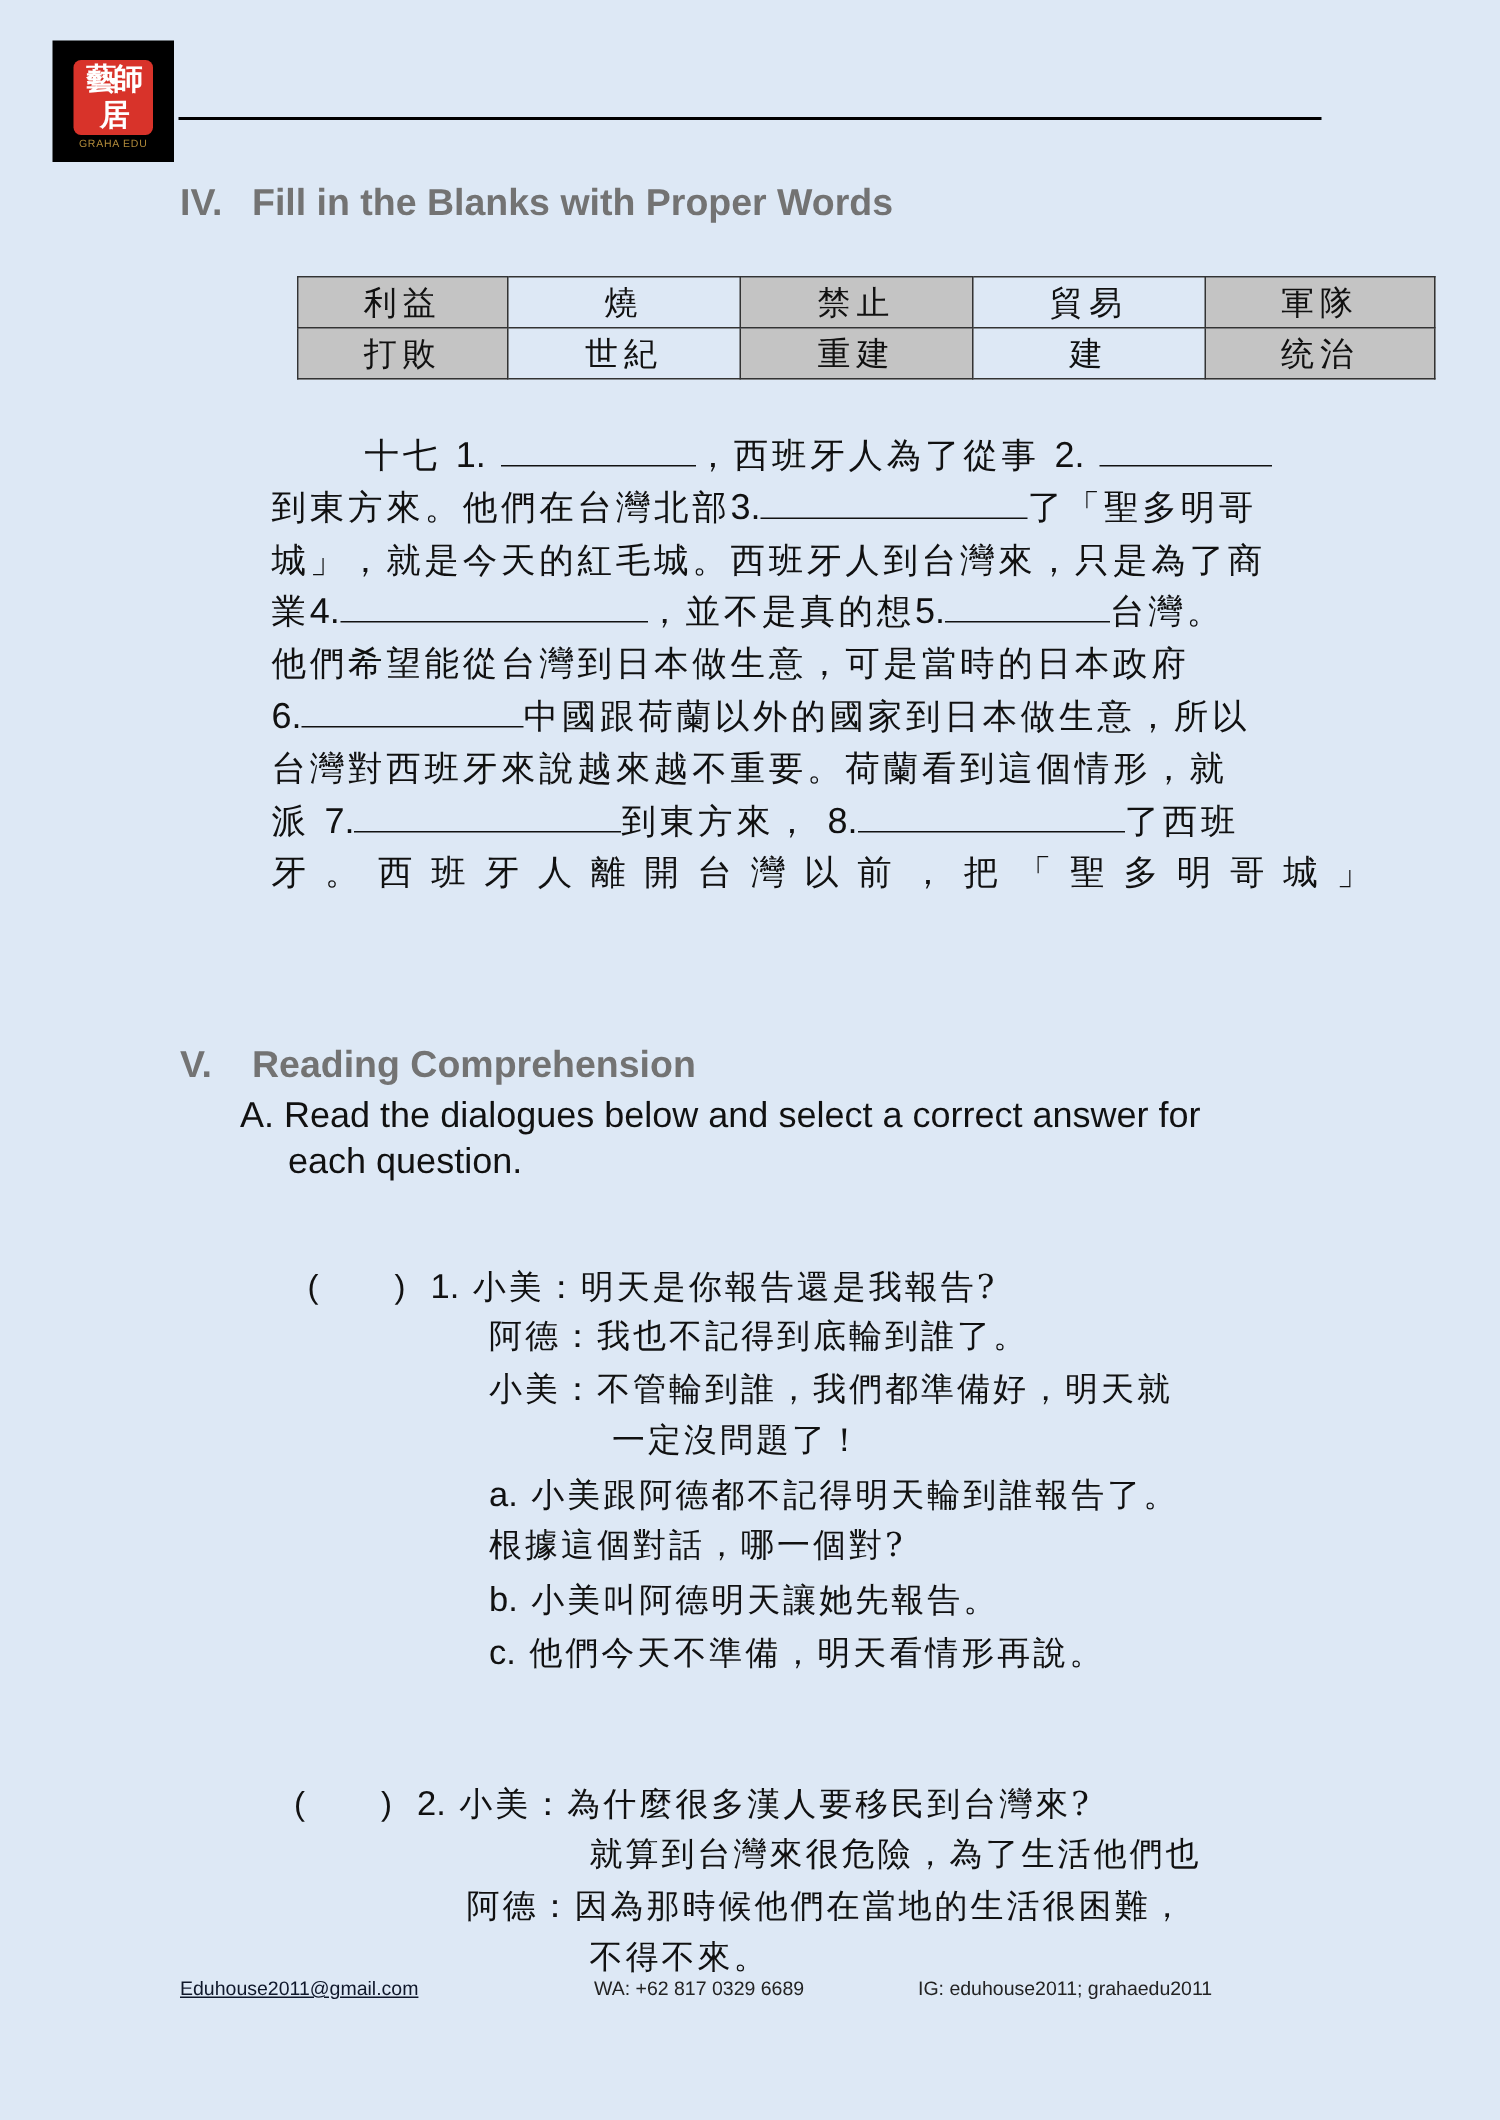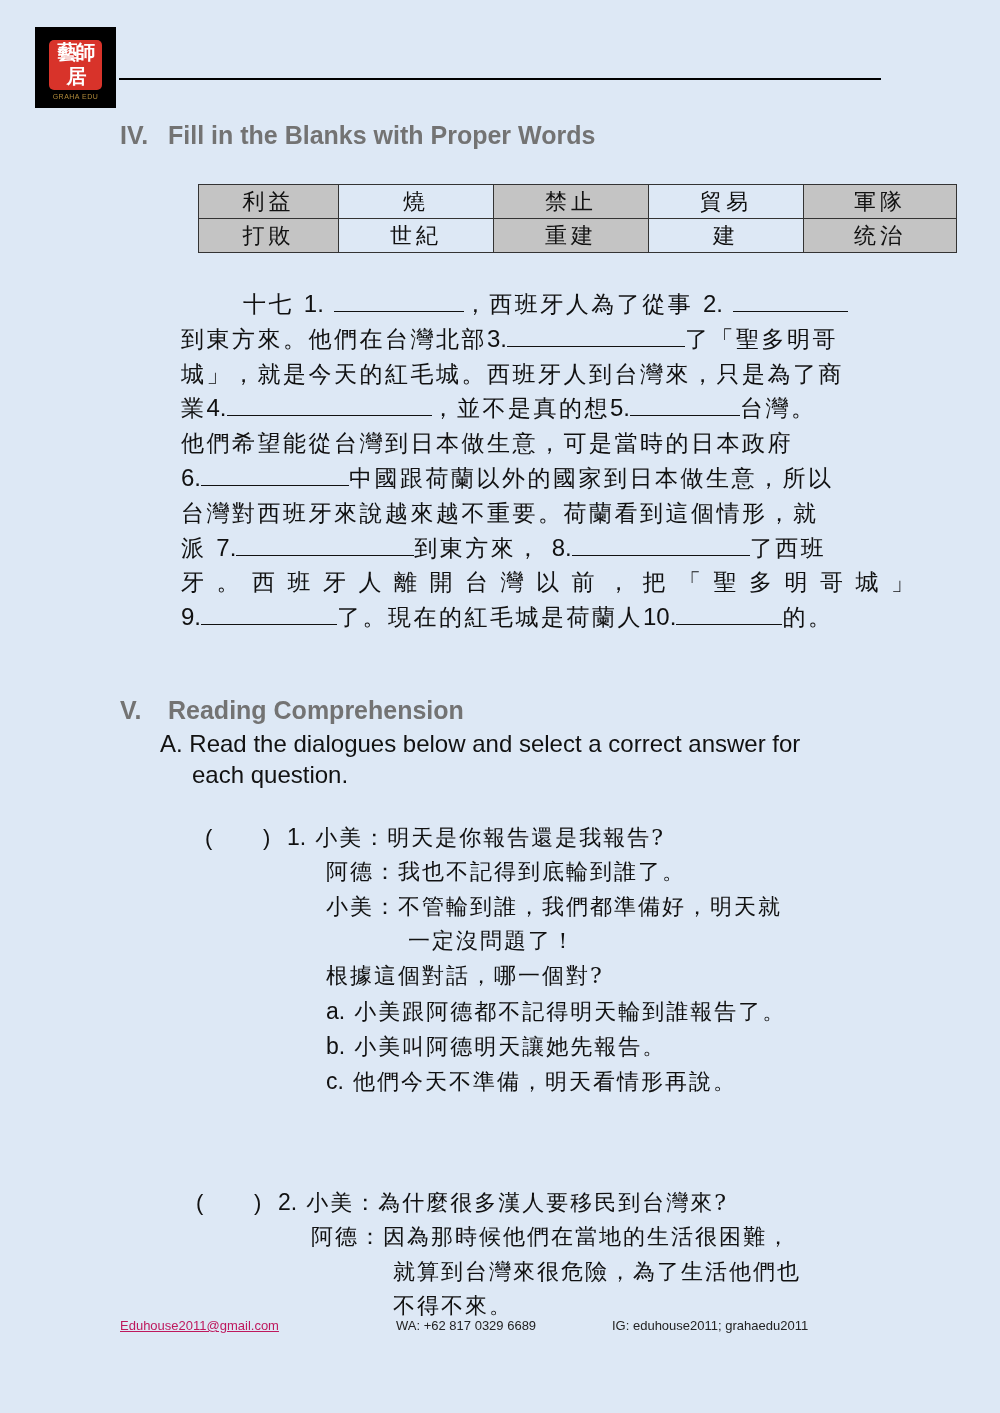--- a/index.html
+++ b/index.html
@@ -145,31 +145,31 @@
       font-family: "Liberation Sans", sans-serif;
       font-size: 23px;
       letter-spacing: 0;
     }
     .q .line { display: block; height: 34.8px; }
     .q .opt {
       font-family: "Liberation Sans", sans-serif;
       font-size: 23px;
       letter-spacing: 0;
     }
-    #q1 { left: 205px; top: 820px; }
+    #q1 { left: 205px; top: 840px; }
     #q2 { left: 196px; top: 1185px; }
 
     .footer {
       position: absolute;
       top: 1318px;
       font-family: "Liberation Sans", sans-serif;
       font-size: 13px;
       color: #222;
     }
-    .footer.email { left: 120px; color: #be185d; text-decoration: underline; }
+    .footer.email { left: 120px; color: #0f172a; text-decoration: underline; }
     .footer.wa { left: 396px; }
     .footer.ig { left: 612px; }
   </style>
 </head>
 <body>
 
 <div class="logo">
   <div class="seal">
     <span>藝師居</span>
   </div>
@@ -233,23 +233,20 @@
   </span>
 
   <span class="ln">
     <span>派 </span><span class="n">7.</span><span class="blank" style="width:178px"></span><span>到東方來， </span><span class="n">8.</span><span class="blank" style="width:178px"></span><span>了西班</span>
   </span>
 
   <span class="ln wide-ln">
     <span>牙。西班牙人離開台灣以前，把「聖多明哥城」</span>
   </span>
 
-  <span class="ln">
-    <span class="n">9.</span><span class="blank" style="width:136px"></span><span>了。現在的紅毛城是荷蘭人</span><span class="n">10.</span><span class="blank" style="width:106px"></span><span>的。</span>
-  </span>
 </div>
 
 <div class="section-title" id="sec5-title">
   <span class="num">V.</span><span>Reading Comprehension</span>
 </div>
 
 <div class="instr">
   <span>A. Read the dialogues below and select a correct answer for</span>
   <span class="second">each question.</span>
 </div>
@@ -262,46 +259,46 @@
   <span class="line" style="padding-left:121px">
     <span>阿德：</span><span>我也不記得到底輪到誰了。</span>
   </span>
   <span class="line" style="padding-left:121px">
     <span>小美：</span><span>不管輪到誰，我們都準備好，明天就</span>
   </span>
   <span class="line" style="padding-left:203px">
     <span>一定沒問題了！</span>
   </span>
   <span class="line" style="padding-left:121px">
-    <span>根據這個對話，哪一個對?</span>
-  </span>
-  <span class="line" style="padding-left:121px">
     <span class="opt">a.</span>
     <span>小美跟阿德都不記得明天輪到誰報告了。</span>
+  </span>
+  <span class="line" style="padding-left:121px">
+    <span>根據這個對話，哪一個對?</span>
   </span>
   <span class="line" style="padding-left:121px">
     <span class="opt">b.</span>
     <span>小美叫阿德明天讓她先報告。</span>
   </span>
   <span class="line" style="padding-left:121px">
     <span class="opt">c.</span>
     <span>他們今天不準備，明天看情形再說。</span>
   </span>
 </div>
 
 <div class="q" id="q2">
   <span class="line">
     <span class="paren" style="width:82px; white-space:pre">(      )</span><span class="qn">2.</span>
     <span>小美：</span><span>為什麼很多漢人要移民到台灣來?</span>
   </span>
+  <span class="line" style="padding-left:197px">
+    <span>就算到台灣來很危險，為了生活他們也</span>
+  </span>
   <span class="line" style="padding-left:115px">
     <span>阿德：</span><span>因為那時候他們在當地的生活很困難，</span>
-  </span>
-  <span class="line" style="padding-left:197px">
-    <span>就算到台灣來很危險，為了生活他們也</span>
   </span>
   <span class="line" style="padding-left:197px">
     <span>不得不來。</span>
   </span>
 </div>
 
 <div class="footer email">Eduhouse2011@gmail.com</div>
 <div class="footer wa">WA: +62 817 0329 6689</div>
 <div class="footer ig">IG: eduhouse2011; grahaedu2011</div>
 

